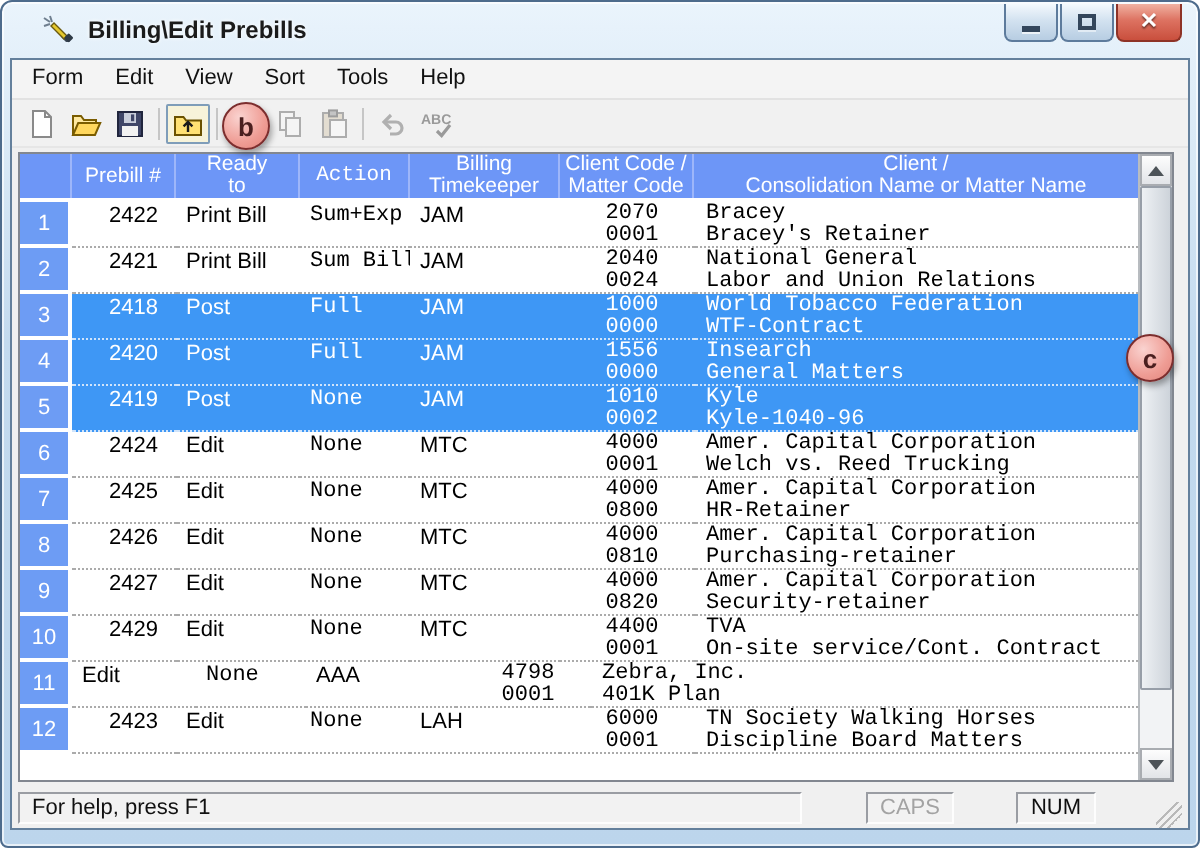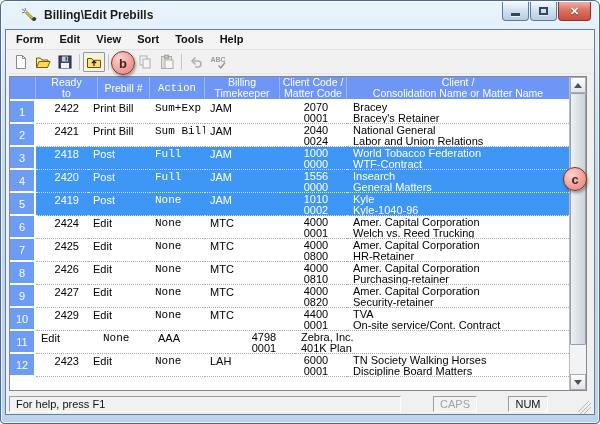--- a/index.html
+++ b/index.html
@@ -21,41 +21,41 @@
   .wbtn.close { width:33px; background:linear-gradient(#f0b2a2,#dd7261 45%,#c94f3d); border-color:#8e3327; }
   .glyph-min2 { width:9px; height:3px; background:#33465c; margin-top:7px; box-shadow:0 1px 0 rgba(255,255,255,.7); }
   .glyph-max { width:9px; height:8px; border:2px solid #33465c; background:transparent; box-shadow:0 1px 0 rgba(255,255,255,.5); }
   .glyph-close { color:#fff; font-size:11px; font-weight:bold; text-shadow:0 1px 1px rgba(0,0,0,.5); line-height:1; }
 
   
   .client { position:absolute; left:4px; right:4px; top:28px; bottom:8px; background:#f0f0f0; border:1px solid #64809c; overflow:hidden; }
 
   
   .menubar { height:20px; display:flex; align-items:center; background:#f4f4f4; border-bottom:1px solid #e2e2e2; padding-left:2px; }
-  .menu-item { font-size:11px; color:#111; padding:2px 8px 3px;font-weight:bold; }
+  .menu-item { font-size:11px; color:#111; padding:2px 8px 3px; }
 
   
   .toolbar { height:24px; display:flex; align-items:center; background:#f1f1f1; padding-left:4px; border-bottom:1px solid #e6e6e6; }
   .tbtn { width:22px; height:20px; display:flex; align-items:center; justify-content:center; }
   .tbtn.raised { border:1px solid #7f9db9; background:#f7f3da; border-radius:1px; }
   .tsep { width:1px; height:16px; background:#c6c6c6; margin:0 3px; }
 
   
   .grid { position:absolute; left:3px; top:46px; width:578px; height:315px; border:1px solid #828790; background:#fff; display:flex; }
   .grid-main { flex:1 1 auto; display:flex; flex-direction:column; overflow:hidden; }
   .ghead { display:flex; height:24px; border-bottom:2px solid #fff; flex:0 0 auto; }
   .hcell { background:#6d96f7; color:#fff; font-size:10.5px; line-height:11px; display:flex; flex-direction:column;
     align-items:center; justify-content:center; text-align:center; border-right:1px solid #9db6fa; overflow:hidden; }
   .hcell:last-child { border-right:none; }
   .gbody { flex:1 1 auto; background:#fff; }
   .row { display:flex; height:23px; font-size:11px; color:#000; }
   .c { padding-top:1px; border-bottom:1px dotted #ababab; overflow:hidden; white-space:nowrap; }
   .c.num { background:#6d9cf4; color:#fff; text-align:center; padding-top:5px; font-size:11px;
     border-bottom:2px solid #fff; border-right:2px solid #fff; }
-  .two { display:flex; flex-direction:column; line-height:11px; padding-top:1px; }
+  .two { display:flex; flex-direction:column; line-height:11px; padding-top:1px;font-family:Liberation Mono, monospace; }
   .w-num{ flex:0 0 26px; } .w-prebill{ flex:0 0 52px; text-align:right; padding-right:9px; }
   .w-ready{ flex:0 0 62px; padding-left:5px; } .w-action{ flex:0 0 55px; padding-left:5px;font-family:Liberation Mono, monospace; }
   .w-tk{ flex:0 0 75px; padding-left:5px; } .w-code{ flex:0 0 67px; padding-left:5px;text-align:center; }
   .w-name{ flex:1 1 auto; padding-left:6px; }
   .row.selected .c { background:#3e97f5; color:#fff; border-bottom-color:#cfe4fb; }
   .row.selected .c.num { background:#6d9cf4; border-bottom-color:#fff; }
 
   
   .vscroll { flex:0 0 17px; background:#f2f3f5; border-left:1px solid #b8bcc0; display:flex; flex-direction:column; }
   .sbtn { height:16px; background:linear-gradient(#fdfdfd,#e2e4e8); border:1px solid #a9acb1; display:flex; align-items:center; justify-content:center; }
@@ -183,26 +183,26 @@
           </svg>
         </div>
       </div>
 
       <div class="grid">
         <div class="grid-main">
           <div class="ghead">
             <div class="hcell w-num">
                 <span></span>
               </div>
+            <div class="hcell w-prebill" style="padding-right:0; text-align:center;">
+                <span>Prebill #</span>
+              </div>
             <div class="hcell w-ready" style="padding-left:0;">
                 <span>Ready</span>
                 <span>to</span>
-              </div>
-            <div class="hcell w-prebill" style="padding-right:0; text-align:center;">
-                <span>Prebill #</span>
               </div>
             <div class="hcell w-action" style="padding-left:0;">
                 <span>Action</span>
               </div>
             <div class="hcell w-tk" style="padding-left:0;">
                 <span>Billing</span>
                 <span>Timekeeper</span>
               </div>
             <div class="hcell w-code" style="padding-left:0;">
                 <span>Client Code /</span>

